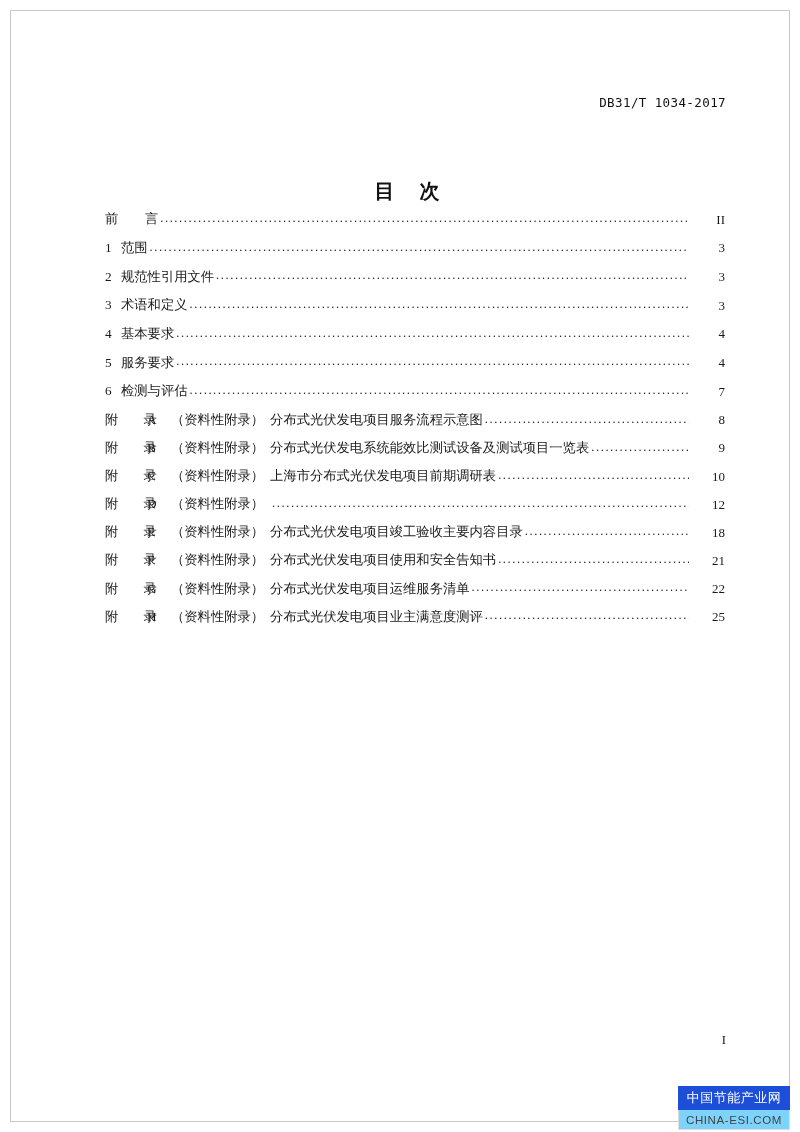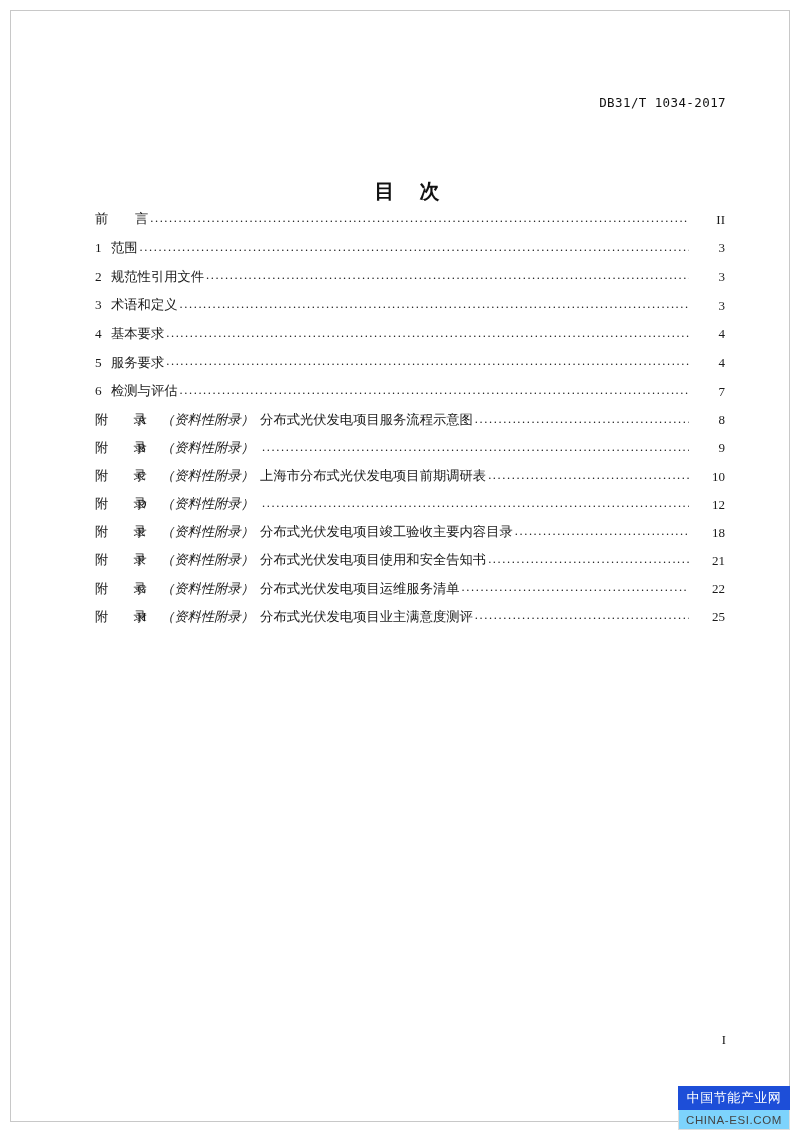--- a/index.html
+++ b/index.html
@@ -67,41 +67,41 @@
     color: #1a1a1a;
     white-space: nowrap;
   }
   .toc-row.compact {
     margin-bottom: 14.6px;
   }
   .toc-label {
     display: flex;
     align-items: center;
     flex: 0 0 auto;
+    margin-left: 10px;
   }
   .toc-num {
     display: inline-block;
     min-width: 12px;
     margin-right: 4px;
   }
   .toc-annex-tag {
     display: inline-block;
     width: 42px;
     letter-spacing: 6px;
   }
   .toc-annex-letter {
     display: inline-block;
     width: 24px;
     text-align: left;
     font-family: "Liberation Serif", serif;
   }
   .toc-kind {
     display: inline-block;
     margin-right: 6px;
-    font-style: italic;
   }
   .toc-text {
     display: inline-block;
   }
   .toc-dots {
     flex: 1 1 auto;
     overflow: hidden;
     white-space: nowrap;
     letter-spacing: 1.6px;
     font-size: 12.5px;
@@ -227,20 +227,21 @@
           <span class="toc-text">分布式光伏发电项目服务流程示意图</span>
         </span>
         <span class="toc-dots">........................................................................................................................................................................................................</span>
         <span class="toc-page">8</span>
       </div>
       <div class="toc-row compact">
         <span class="toc-label">
           <span class="toc-annex-tag">附　录</span>
           <span class="toc-annex-letter">B</span>
           <span class="toc-kind">（资料性附录）</span>
+          <span class="toc-text">分布式光伏发电系统能效比测试设备及测试项目一览表</span>
         </span>
         <span class="toc-dots">........................................................................................................................................................................................................</span>
         <span class="toc-page">9</span>
       </div>
       <div class="toc-row compact">
         <span class="toc-label">
           <span class="toc-annex-tag">附　录</span>
           <span class="toc-annex-letter">C</span>
           <span class="toc-kind">（资料性附录）</span>
           <span class="toc-text">上海市分布式光伏发电项目前期调研表</span>

